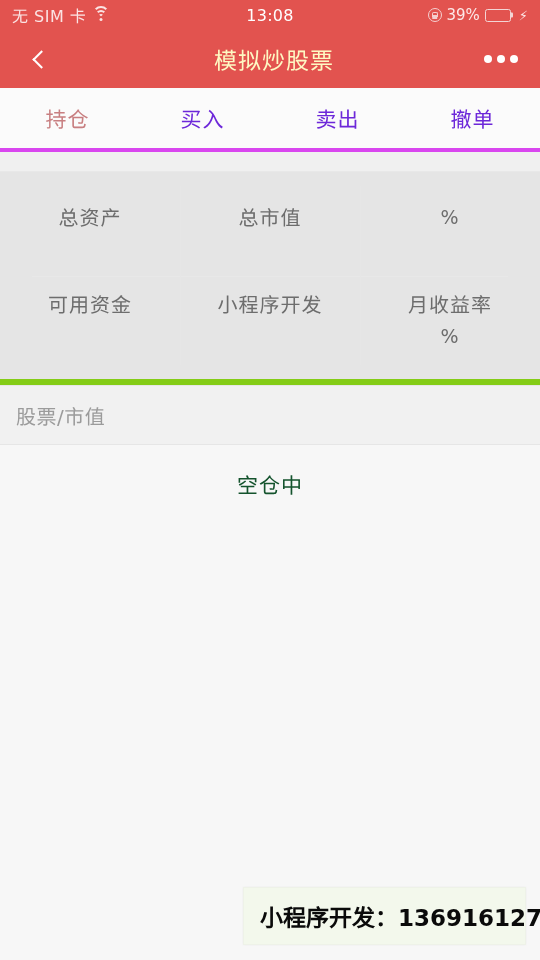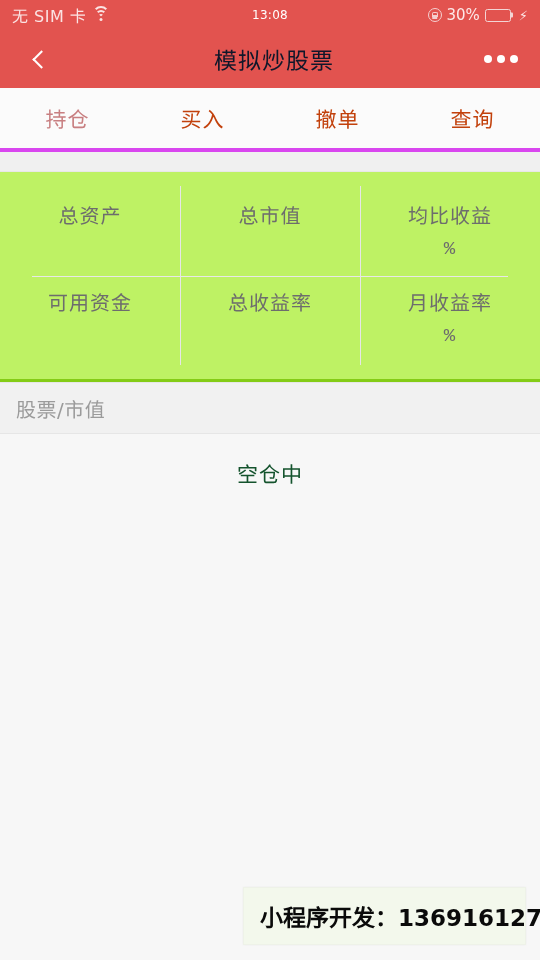--- a/index.html
+++ b/index.html
@@ -42,21 +42,21 @@
   .wifi-icon i.b { width:11px; height:11px; bottom:1px; }
   .wifi-icon i.c { width:5px;  height:5px;  bottom:3px; }
   .wifi-dot {
     position:absolute; left:50%; bottom:0.5px;
     width:3px; height:3px; border-radius:50%;
     background:#fbe3e3; transform:translateX(-50%);
   }
   .sb-center {
     position:absolute; left:0; right:0; top:0; bottom:0;
     display:flex; align-items:center; justify-content:center;
-    font-size:12px; color:#ffffff; letter-spacing:0.3px;
+    font-size:16px; color:#ffffff; letter-spacing:0.3px;
     pointer-events:none;
   }
   .sb-right {
     margin-left:auto;
     display:flex; align-items:center; gap:5px;
   }
   .lock-icon {
     width:14px; height:14px; border:1.5px solid #f5cfcf;
     border-radius:50%; position:relative;
   }
@@ -101,21 +101,21 @@
   .chev {
     width:13px; height:13px;
     border-left:2.6px solid #ffffff;
     border-bottom:2.6px solid #ffffff;
     transform:rotate(45deg);
     margin-left:4px;
   }
   .nav-title {
     position:absolute; left:8px; right:0;
     text-align:center;
-    font-size:23px; color:#0f172a;
+    font-size:23px; color:#fef9c3;
     letter-spacing:1px;
     pointer-events:none;
   }
   .more-btn {
     margin-left:auto;
     display:flex; align-items:center; gap:5px;
     cursor:pointer; padding:8px 0;
   }
   .more-btn span {
     width:8px; height:8px; border-radius:50%;
@@ -124,21 +124,21 @@
 
   
   .tabbar {
     height:64px;
     background:#fbfbfb;
     display:flex; align-items:center;
     border-bottom:4px solid #d946ef;
   }
   .tab {
     flex:1; text-align:center;
-    font-size:21px; color:#c2410c;
+    font-size:21px; color:#6d28d9;
     letter-spacing:1px;
     cursor:pointer;
   }
   .tab.active { color:#c87f81; }
 
   .gap-band { height:20px; background:#f0f0f0; border-bottom:1px solid #e8e8e8; }
 
   
   .rate-row {
     height:54px;
@@ -170,25 +170,24 @@
   }
   .ring-icon::after {
     content:""; position:absolute; left:50%; top:50%;
     width:8px; height:8px; border-radius:50%;
     border:1.6px solid #7d9ab5;
     transform:translate(-50%,-50%);
   }
 
   
   .summary {
-    background:#bef264;
+    background:#e5e5e5;
     padding:18px 0 16px;
     position:relative;
-    border-bottom:3px solid #84cc16;
-    font-family:Liberation Mono, monospace;
+    border-bottom:6px solid #84cc16;
   }
   .sum-row { display:flex; }
   .sum-cell {
     flex:1;
     min-height:86px;
     display:flex; flex-direction:column;
     align-items:center; justify-content:flex-start;
     padding-top:12px;
     font-size:20px; color:#6d6d6d;
     letter-spacing:1px;
@@ -203,21 +202,21 @@
   }
   .vline.v1 { left:180px; }
   .vline.v2 { left:360px; }
   .sum-hline {
     height:1px; background:#e8e8e8;
     margin:0 32px;
   }
 
   
   .list-header {
-    height:52px;
+    height:60px;
     background:#f1f1f1;
     display:flex; align-items:center;
     padding:0 16px;
     border-top:1px solid #e6e6e6;
     border-bottom:1px solid #e6e6e6;
   }
   .lh-col { font-size:20px; color:#9b9b9b; letter-spacing:0.5px; }
   .lh-col.c1 { flex:0 0 auto; }
   .lh-col.c2 { flex:1; text-align:center; }
   .lh-col.c3 { flex:0 0 auto; }
@@ -266,21 +265,21 @@
       <span class="wifi-icon">
         <i class="a"></i>
           <i class="b"></i>
           <i class="c"></i>
         <span class="wifi-dot"></span>
       </span>
     </div>
     <div class="sb-center">13:08</div>
     <div class="sb-right">
       <span class="lock-icon"></span>
-      <span class="sb-batt-pct">30%</span>
+      <span class="sb-batt-pct">39%</span>
       <span class="batt">
         <span class="batt-fill" id="batt-fill" style="width: 39%;"></span>
       </span>
       <span class="bolt">⚡</span>
     </div>
   </div>
 
   <div class="navbar">
     <div class="back-btn">
       <span class="chev"></span>
@@ -289,55 +288,54 @@
     <div class="more-btn">
       <span></span>
       <span></span>
       <span></span>
     </div>
   </div>
 
   <div class="tabbar">
     <div class="tab active">持仓</div>
     <div class="tab">买入</div>
+    <div class="tab">卖出</div>
     <div class="tab">撤单</div>
-    <div class="tab">查询</div>
   </div>
 
   <div class="gap-band"></div>
 
 
   <div class="summary">
     <span class="vline v1"></span>
     <span class="vline v2"></span>
 
     <div class="sum-row">
       <div class="sum-cell">
         <span>总资产</span>
         <span class="pct"></span>
       </div>
       <div class="sum-cell">
         <span>总市值</span>
         <span class="pct"></span>
       </div>
       <div class="sum-cell">
-        <span>均比收益</span>
         <span class="pct">%</span>
       </div>
     </div>
 
     <div class="sum-hline"></div>
 
     <div class="sum-row">
       <div class="sum-cell">
         <span>可用资金</span>
         <span class="pct"></span>
       </div>
       <div class="sum-cell">
-        <span>总收益率</span>
+        <span>小程序开发</span>
         <span class="pct"></span>
       </div>
       <div class="sum-cell">
         <span>月收益率</span>
         <span class="pct">%</span>
       </div>
     </div>
   </div>
 
   <div class="list-header">

